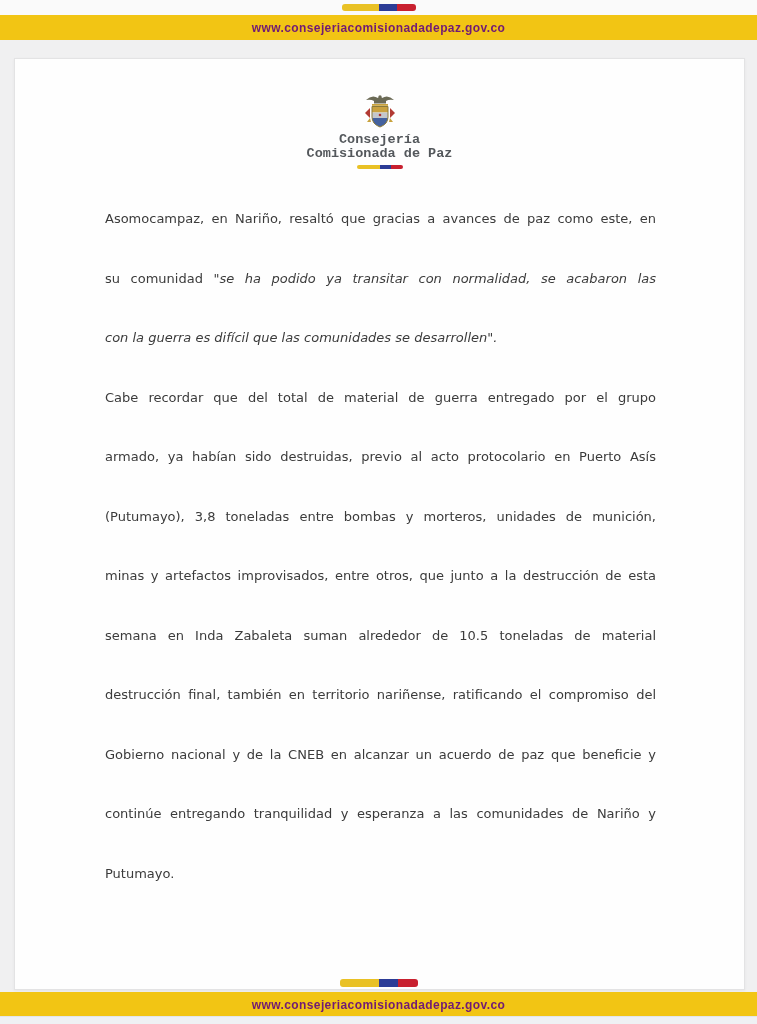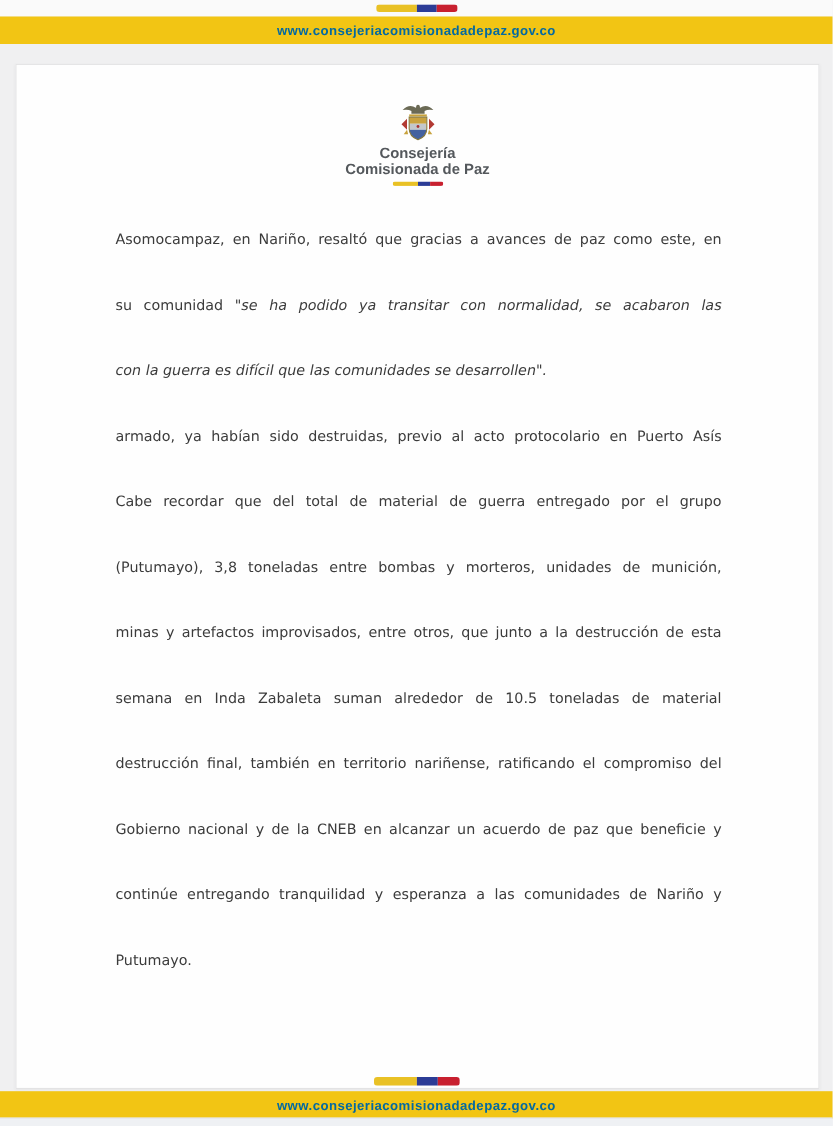--- a/index.html
+++ b/index.html
@@ -19,35 +19,35 @@
   .seg-yellow{width:50%;background:var(--flag-yellow);}
   .seg-blue{width:25%;background:var(--flag-blue);}
   .seg-red{width:25%;background:var(--flag-red);}
   .url-bar{
     position:absolute;left:0;width:757px;height:25px;background:var(--brand-yellow);
     display:flex;align-items:center;justify-content:center;
   }
   .url-bar.top{top:15px;}
   .url-bar.bottom{top:992px;}
   .url-text{
-    color:#0369a1;font-family:"Liberation Sans",sans-serif;font-weight:bold;
+    color:#701a75;font-family:"Liberation Sans",sans-serif;font-weight:bold;
     font-size:12px;letter-spacing:.4px;
   }
   .bottom-strip{position:absolute;left:0;top:1016px;width:757px;height:8px;background:#EFF1F4;border-top:1px solid #E3E6EA;}
   
   .page{
     position:absolute;left:14px;top:58px;width:731px;height:932px;
     background:#FEFEFE;border:1px solid #E3E3E4;box-sizing:border-box;
     box-shadow:0 1px 3px rgba(0,0,0,.05);
   }
   
   .logo-block{margin-top:34px;text-align:center;}
   .coa{display:block;margin:0 auto;width:34px;height:40px;}
   .logo-title{
-    font-family:Liberation Sans, sans-serif;font-weight:bold;
+    font-family:Liberation Mono, monospace;font-weight:bold;
     color:var(--logo-text);font-size:13.5px;line-height:14px;text-align:center;
   }
   .mini-flag{
     margin:4px auto 0 auto;width:46px;height:4px;display:flex;border-radius:2px;overflow:hidden;
   }
   
   .doc-body{
     margin:14px 0 0 90px;width:551px;
     color:var(--text-color);font-size:13px;line-height:19.5px;
   }
@@ -106,22 +106,22 @@
     </div>
   </div>
 
   <div class="doc-body">
       <div class="paragraph">
         <div class="line"><span>Asomocampaz, en Nariño, resaltó que gracias a avances de paz como este, en</span></div>
         <div class="line"><span>su comunidad </span><span class="it">"se ha podido ya transitar con normalidad, se acabaron las</span></div>
         <div class="line last"><span class="it">con la guerra es difícil que las comunidades se desarrollen".</span></div>
       </div>
       <div class="paragraph">
+        <div class="line"><span>Cabe recordar que del total de material de guerra entregado por el grupo</span></div>
         <div class="line"><span>armado, ya habían sido destruidas, previo al acto protocolario en Puerto Asís</span></div>
-        <div class="line"><span>Cabe recordar que del total de material de guerra entregado por el grupo</span></div>
         <div class="line"><span>(Putumayo), 3,8 toneladas entre bombas y morteros, unidades de munición,</span></div>
         <div class="line"><span>minas y artefactos improvisados, entre otros, que junto a la destrucción de esta</span></div>
         <div class="line"><span>semana en Inda Zabaleta suman alrededor de 10.5 toneladas de material</span></div>
         <div class="line"><span>destrucción final, también en territorio nariñense, ratificando el compromiso del</span></div>
         <div class="line"><span>Gobierno nacional y de la CNEB en alcanzar un acuerdo de paz que beneficie y</span></div>
         <div class="line"><span>continúe entregando tranquilidad y esperanza a las comunidades de Nariño y</span></div>
         <div class="line last"><span>Putumayo.</span></div>
       </div>
     </div>
 

